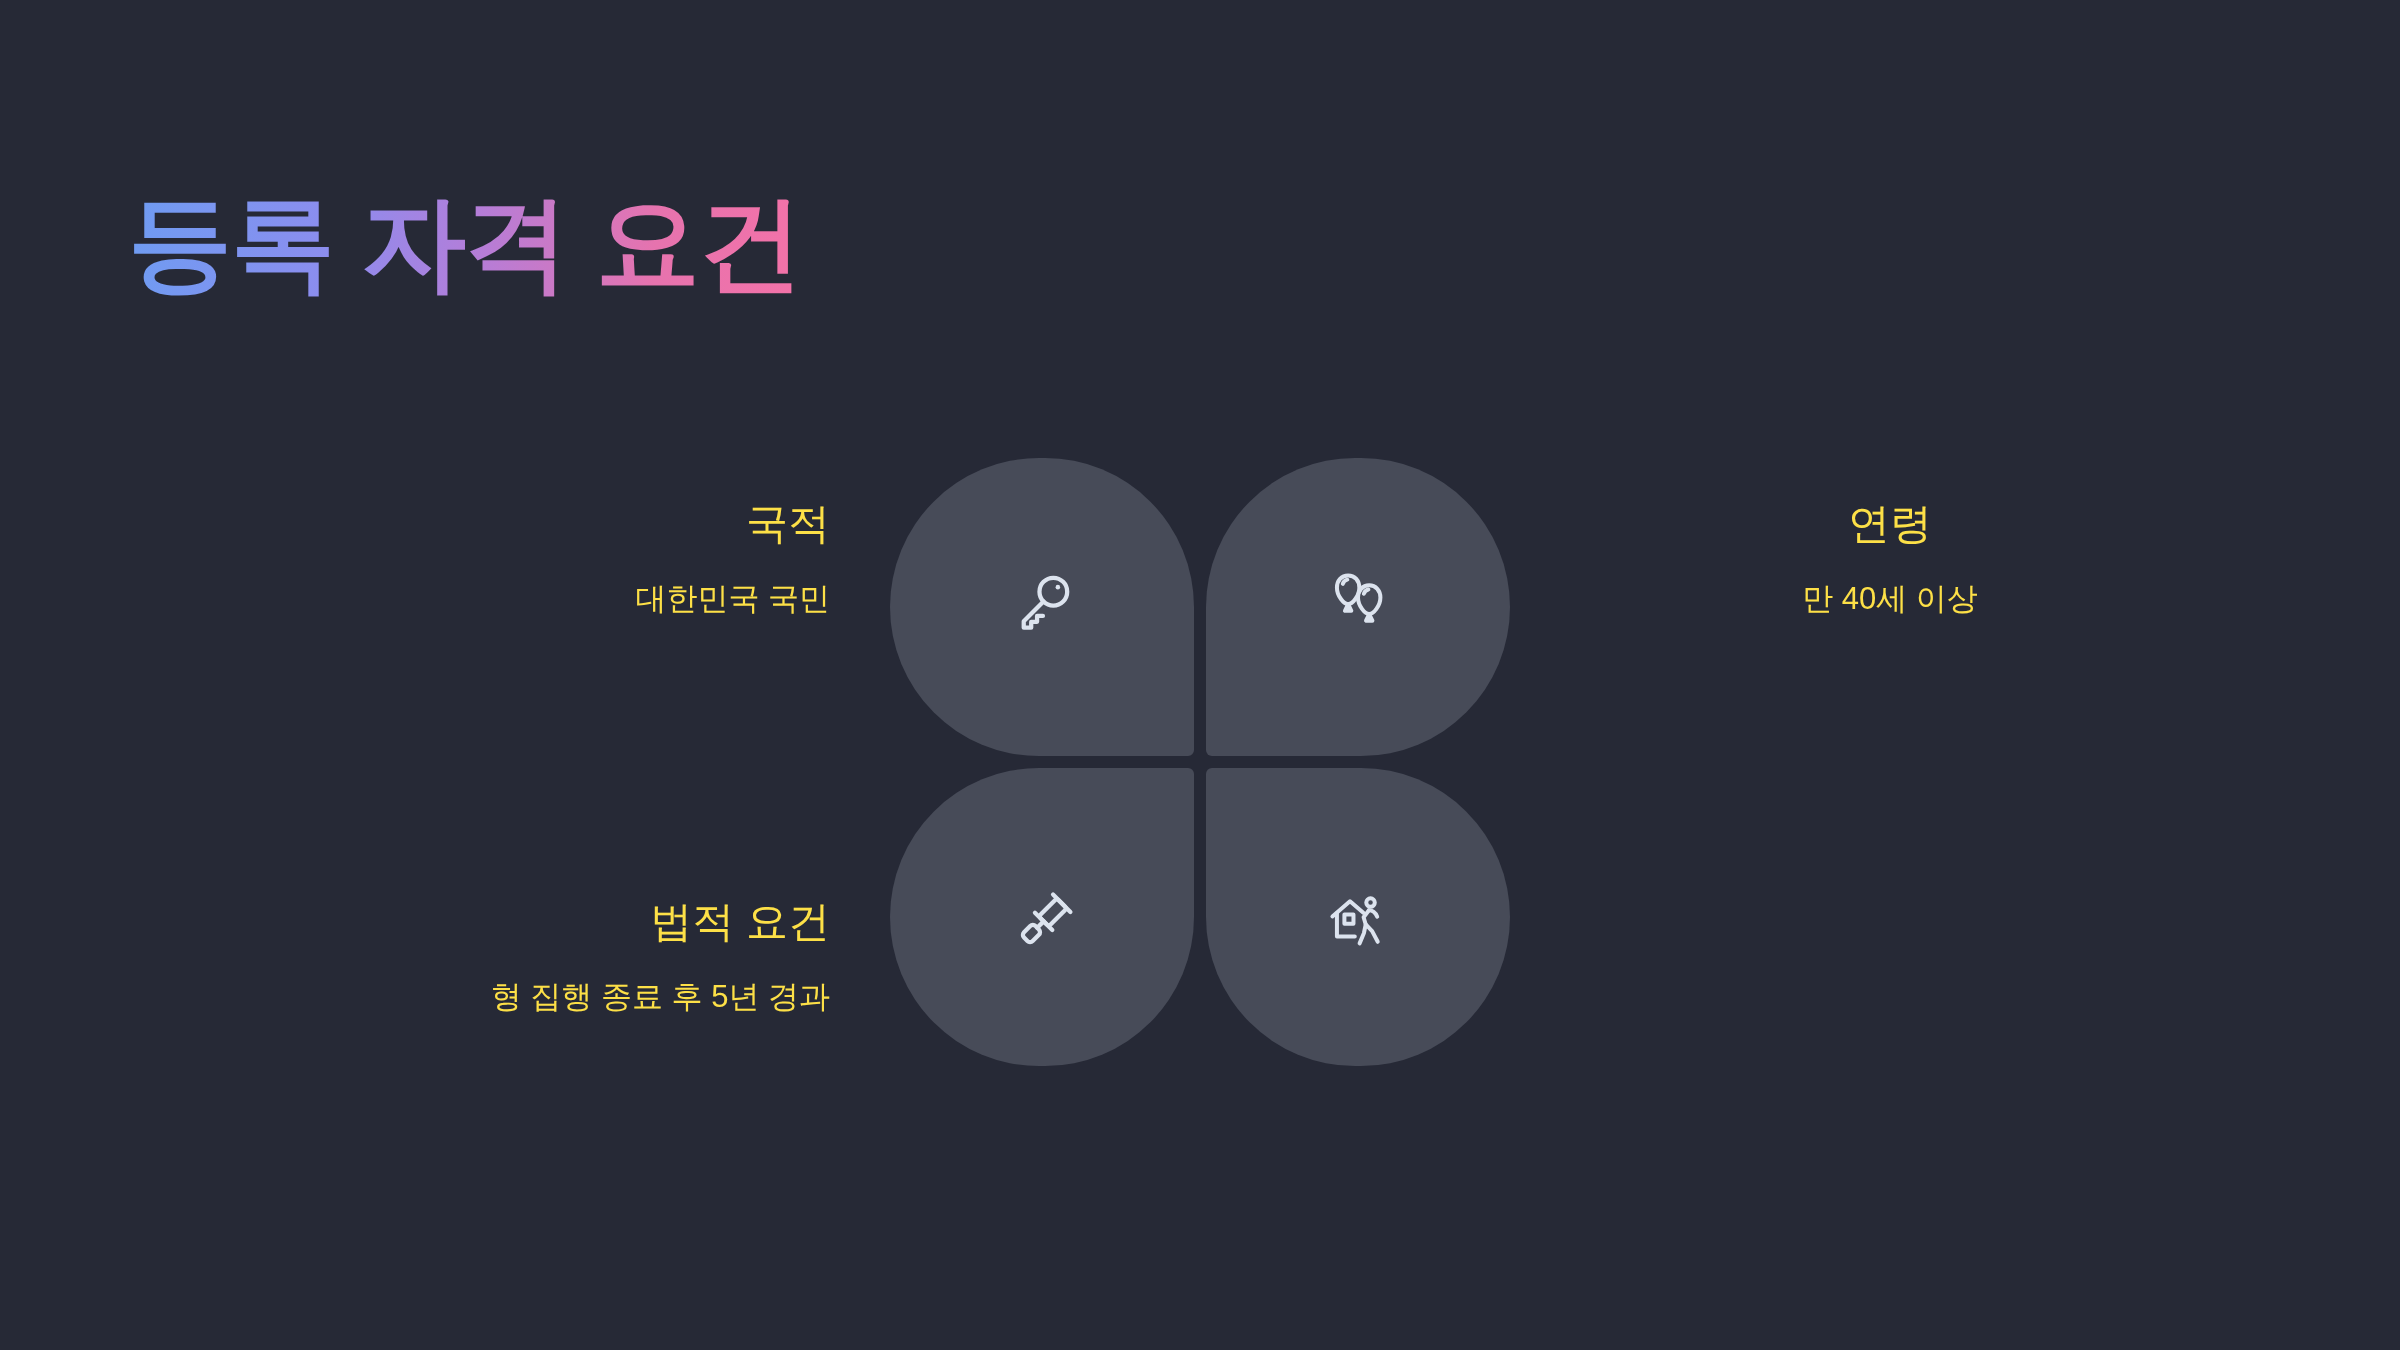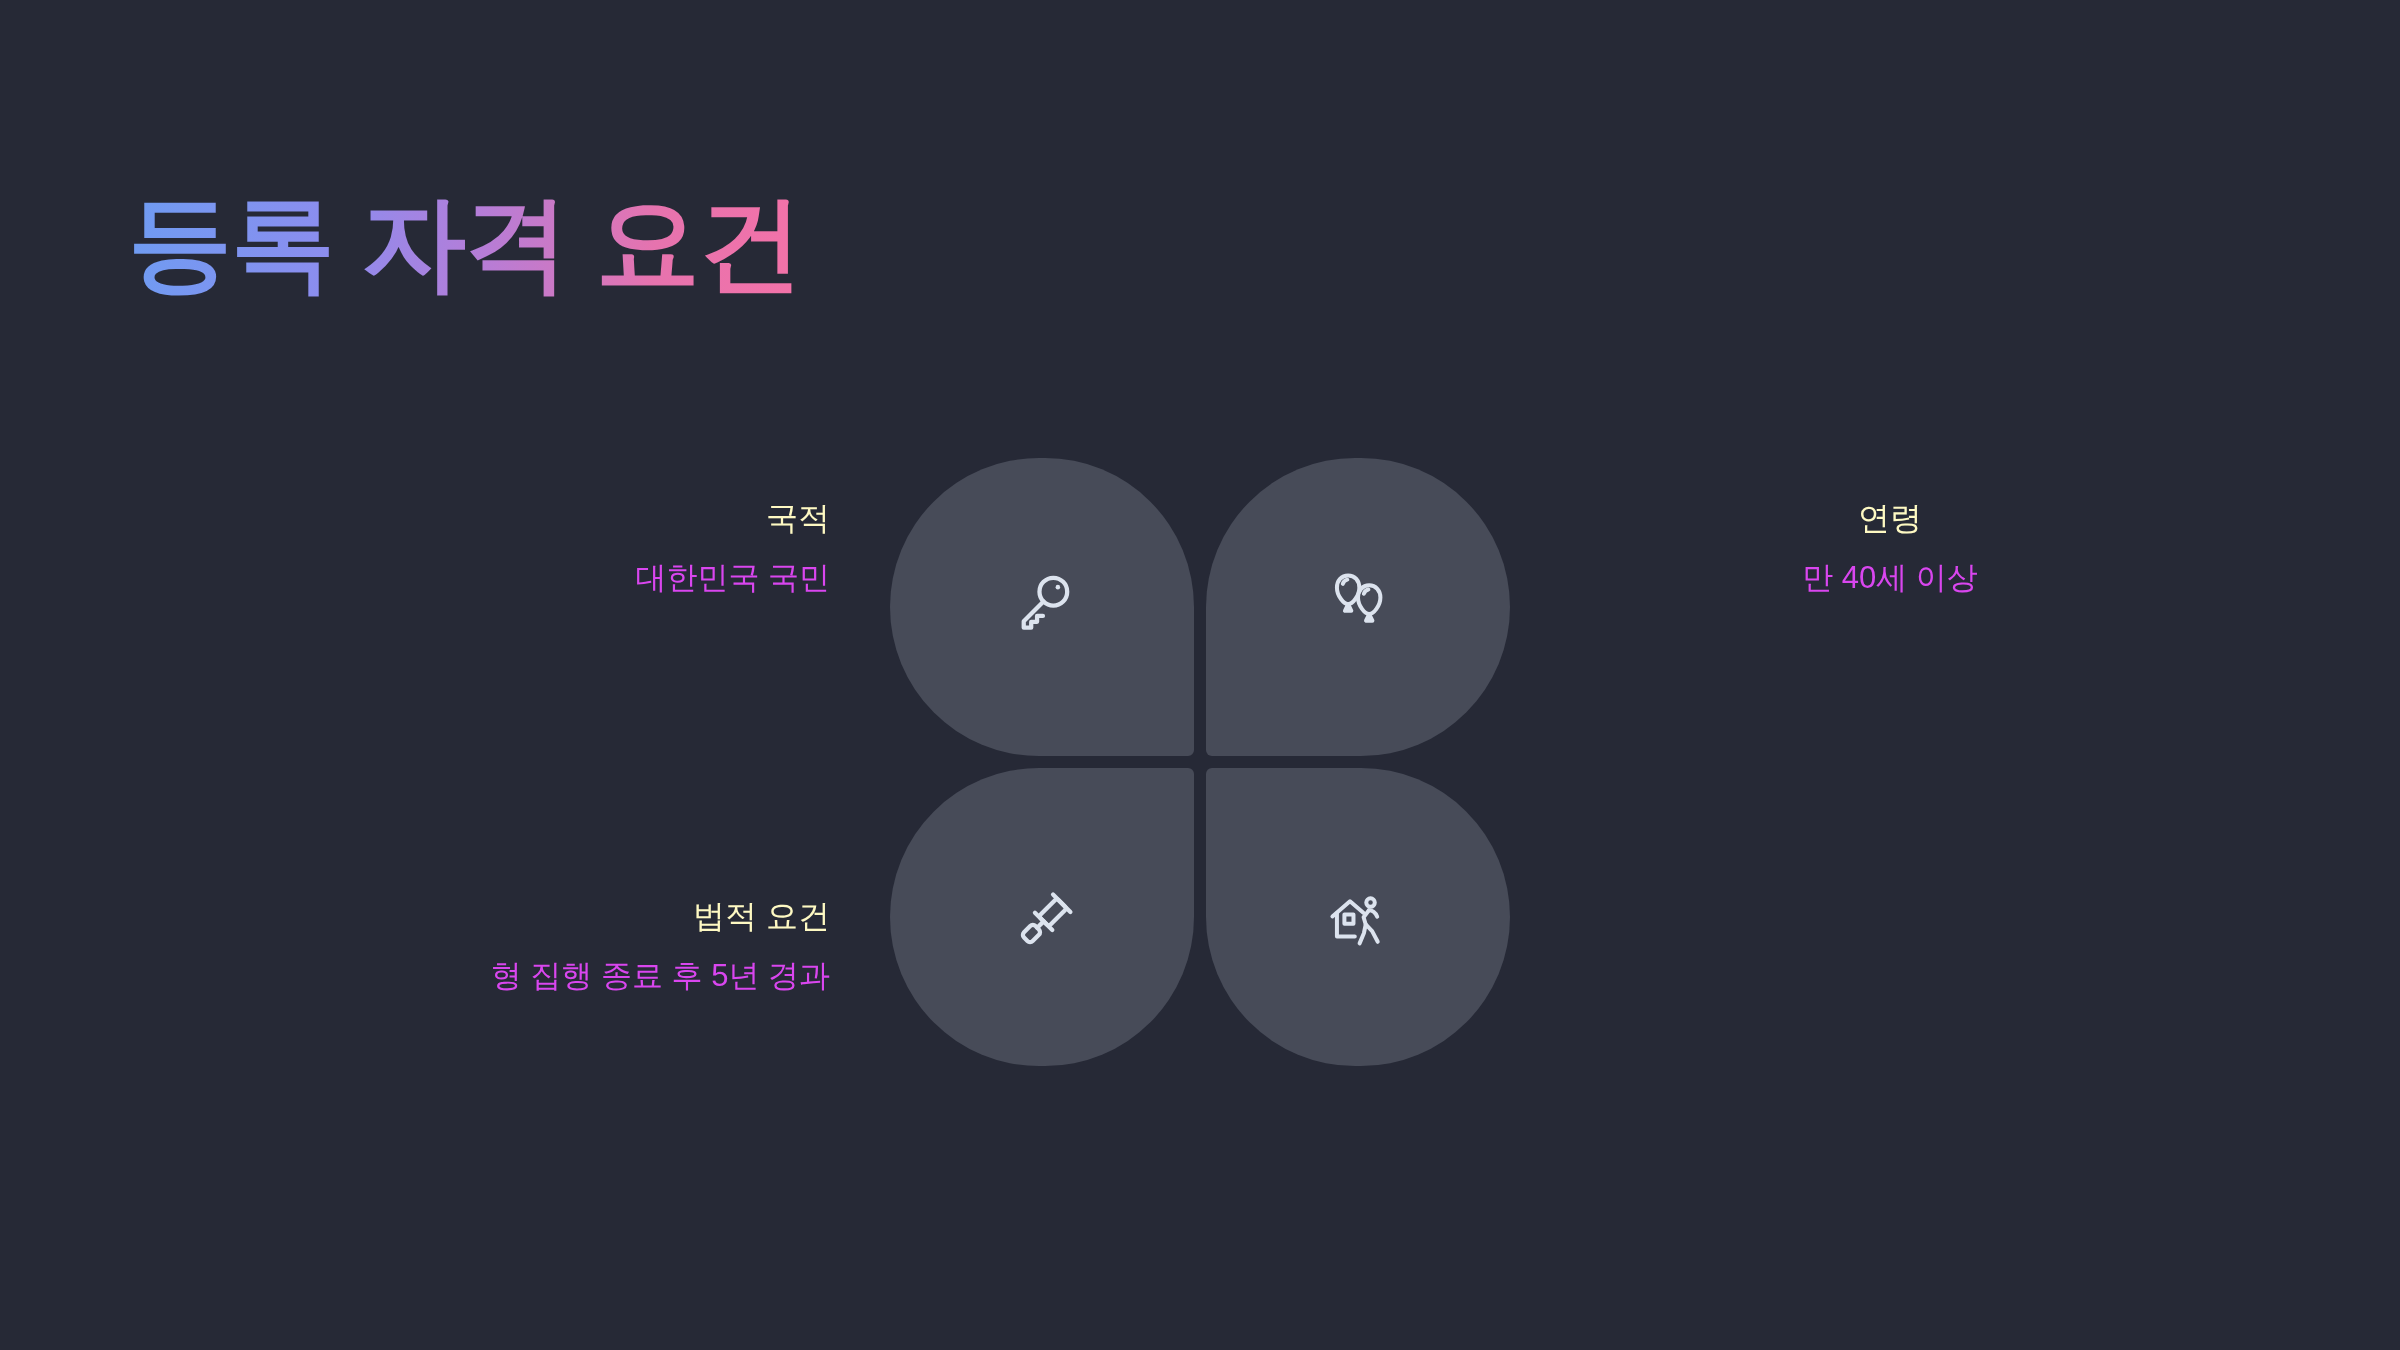--- a/index.html
+++ b/index.html
@@ -90,31 +90,31 @@
   .petal-tr .petal-icon { transform: translate(0px, -6px); }
   .petal-bl .petal-icon { transform: translate(2px, 4px); }
   .petal-br .petal-icon { transform: translate(0px, 4px); }
 
   
   .label-block {
     position: absolute;
     width: 640px;
   }
   .label-block .heading {
-    font-size: 32px;
+    font-size: 42px;
     font-weight: 400;
-    color: #fef9c3;
+    color: #fde047;
     line-height: 1.25;
     white-space: nowrap;
   }
   .label-block .subtext {
-    margin-top: 20px;
+    margin-top: 28px;
     font-size: 31px;
     font-weight: 400;
-    color: #d946ef;
+    color: #fde047;
     line-height: 1.3;
     white-space: nowrap;
   }
 
   .side-left  { text-align: right; }
   .side-right { text-align: left;  }
 
   .block-nationality { left: 190px;  top: 498px; }
   .block-age         { left: 1570px; top: 498px; text-align: center; }
   .block-legal       { left: 190px;  top: 896px; }

